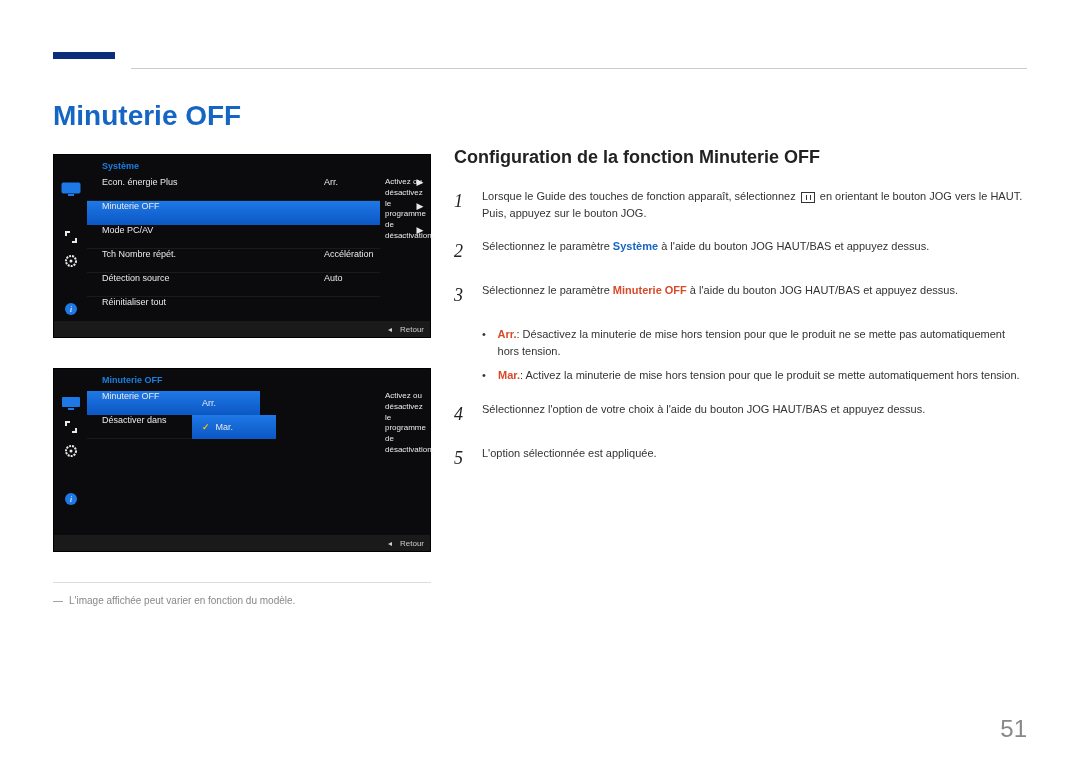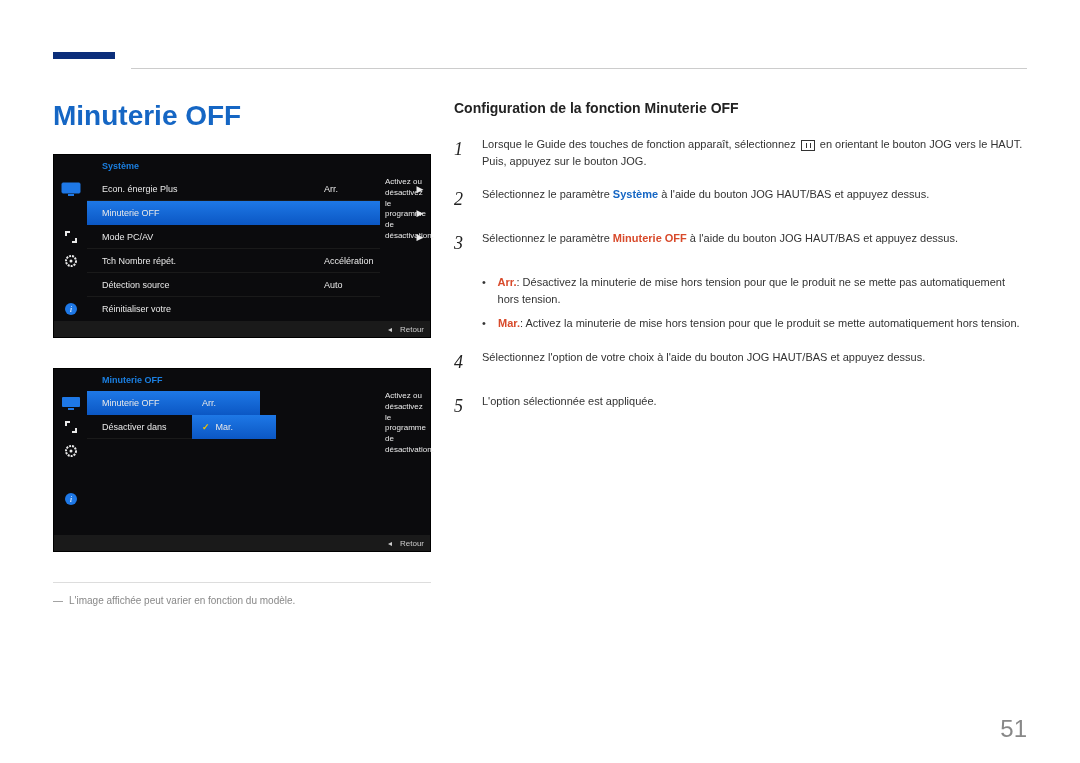--- a/index.html
+++ b/index.html
@@ -53,21 +53,21 @@
     padding-bottom: 0;
   }
   .osd .header {
     color: #1b7fe0;
     font-size: 9px;
     font-weight: bold;
     padding: 6px 0 6px 48px;
   }
   .osd .row {
     display: flex;
-    align-items: center;
+    align-items: flex-start;
     height: 24px;
     position: relative;
   }
   .osd .icon-col {
     width: 33px;
     display: flex;
     align-items: center;
     justify-content: center;
     height: 24px;
   }
@@ -178,24 +178,25 @@
     margin-right: 6px;
   }
 
   .right-col {
     position: absolute;
     top: 100px;
     left: 454px;
     width: 572px;
   }
   h2.sub-title {
-    font-size: 14px;
+    font-size: 18px;
     font-weight: bold;
     color: #222;
     margin-bottom: 20px;
+    margin-top: 47px;
   }
   .step {
     display: flex;
     gap: 14px;
     margin-bottom: 16px;
     font-size: 11px;
     color: #333;
     line-height: 1.55;
   }
   .step .num {
@@ -319,21 +320,21 @@
 
 
     <div class="row">
       <div class="rowstrip" style="border-bottom:none"></div>
       <div class="icon-col">
         <svg width="14" height="14" viewBox="0 0 14 14">
             <circle cx="7" cy="7" r="6" fill="#1e78e6"></circle>
             <text x="7" y="10" text-anchor="middle" font-size="9" font-family="Georgia" fill="#fff" font-style="italic">i</text>
           </svg>
       </div>
-      <div class="label-cell">Réinitialiser votre</div>
+      <div class="label-cell">Réinitialiser tout</div>
       <div class="value-cell"></div>
       <div class="arrow-cell"></div>
     </div>
 
     <div class="footer">
       <span>◂</span>
       <span>Retour</span>
     </div>
   </div>
 

